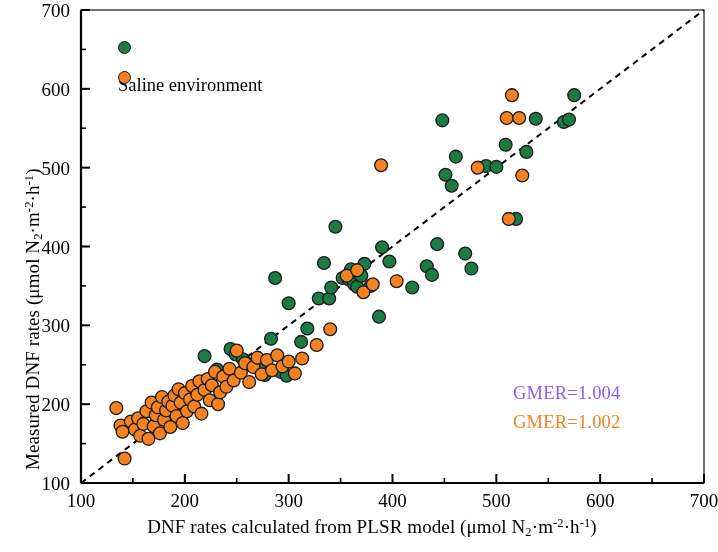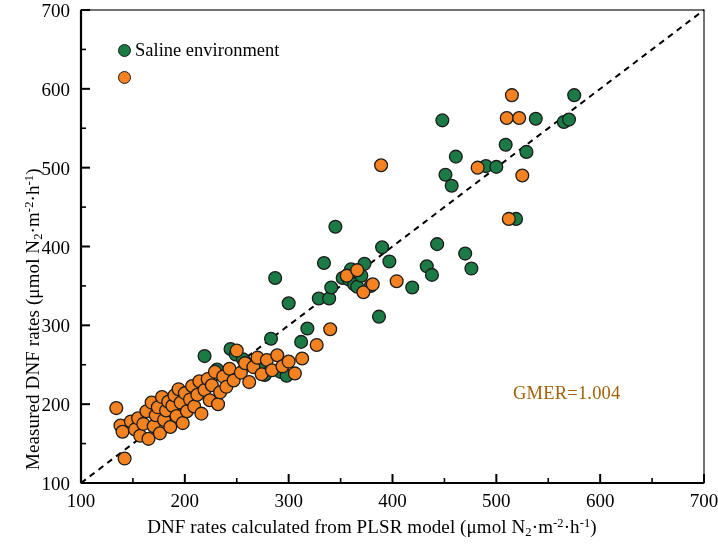--- a/index.html
+++ b/index.html
@@ -6,21 +6,21 @@
   body{width:718px;height:552px;overflow:hidden;
        font-family:"Liberation Serif","DejaVu Serif",serif;color:#000;}
   #figure{position:relative;width:718px;height:552px;background:#fff;}
   #plot-svg{position:absolute;left:0;top:0;}
   .axis-title{position:absolute;font-size:19px;color:#000;letter-spacing:.1px;white-space:nowrap;}
   #x-axis-title{left:13px;top:516px;width:718px;text-align:center;}
   #y-axis-title{transform-origin:0 0;transform:translate(22px,470px) rotate(-90deg);top:0;left:0;}
   sup,sub{font-size:.66em;}
   sub{vertical-align:-.22em;}
   sup{vertical-align:.45em;}
-  .legend-row{position:absolute;display:flex;align-items:center;gap:4px;}
+  .legend-row{position:absolute;display:flex;align-items:flex-start;gap:22px;flex-direction:column;}
   .legend-dot{width:13px;height:13px;border-radius:50%;border:1.3px solid #1b1b1b;box-sizing:border-box;display:block;}
   .legend-label{font-size:18.5px;line-height:1;white-space:nowrap;}
   #legend-row-0{left:118px;top:41px;}
   #legend-row-1{left:118px;top:71px;}
   .annot{position:absolute;font-size:18.5px;white-space:nowrap;letter-spacing:.2px;}
   #gmer-green{left:513px;top:383px;}
   #gmer-orange{left:513px;top:412px;}
   .tick-label{font-size:19px;fill:#000;font-family:"Liberation Serif","DejaVu Serif",serif;}
 </style>
 </head>
@@ -214,21 +214,22 @@
   </svg>
 
   <div class="legend-row" id="legend-row-0">
     <span class="legend-dot" id="legend-dot-0" style="background: rgb(28, 122, 69);"></span>
     <span class="legend-label">Saline environment</span>
   </div>
   <div class="legend-row" id="legend-row-1">
     <span class="legend-dot" id="legend-dot-1" style="background: rgb(245, 130, 32);"></span>
   </div>
 
-  <div class="annot" id="gmer-green" style="color: #a16207;">GMER=1.004</div>
+  <div class="annot" id="gmer-green" style="color: #8b5cf6;">GMER=1.004</div>
+  <div class="annot" id="gmer-orange" style="color: rgb(245, 130, 32);">GMER=1.002</div>
 
   <div class="axis-title" id="x-axis-title">
     <span>DNF rates calculated from PLSR model (μmol N</span><sub>2</sub><span>·m</span><sup>-2</sup><span>·h</span><sup>-1</sup><span>)</span>
   </div>
 
   <div class="axis-title" id="y-axis-title">
     <span>Measured DNF rates (μmol N</span><sub>2</sub><span>·m</span><sup>-2</sup><span>·h</span><sup>-1</sup><span>)</span>
   </div>
 
 </div>

